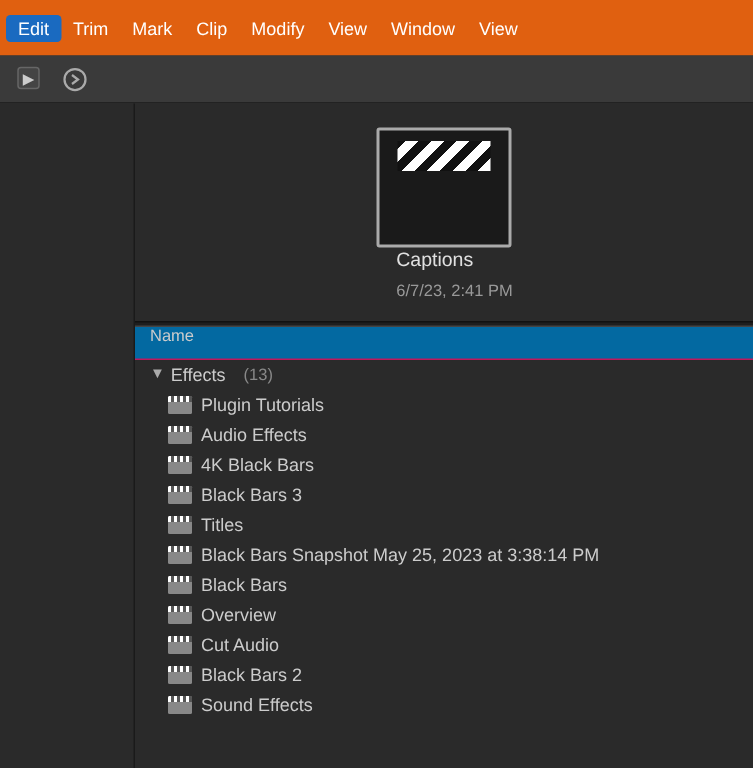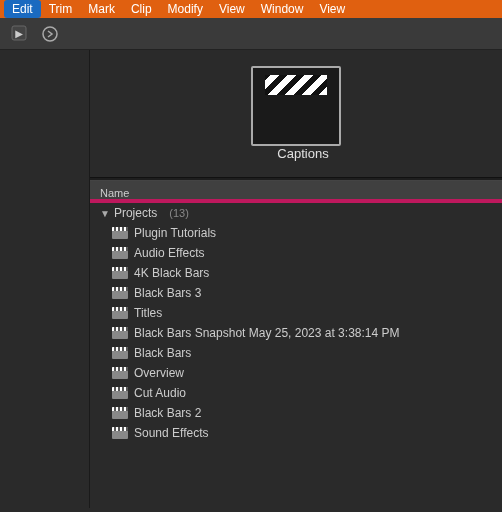--- a/index.html
+++ b/index.html
@@ -11,21 +11,21 @@
       font-size: 12px;
       color: #d0d0d0;
       overflow: hidden;
     }
 
     
     .menu-bar {
       display: flex;
       align-items: center;
       background: #e06010;
-      height: 18px;
+      height: 37px;
       padding: 0 4px;
     }
     .menu-item {
       padding: 2px 8px;
       color: #fff;
       font-size: 12px;
       cursor: pointer;
       border-radius: 3px;
     }
     .menu-item.active {
@@ -144,25 +144,25 @@
     }
 
     
     .project-panel {
       flex: 1;
       overflow-y: auto;
     }
 
     .column-header {
       display: flex;
-      align-items: flex-end;
-      background: #404040;
+      align-items: flex-start;
+      background: #0369a1;
       height: 22px;
       padding: 0 10px;
-      border-bottom: 4px solid #be185d;
+      border-bottom: 1px solid #be185d;
       font-size: 11px;
       color: #ccc;
     }
 
     .section-header {
       display: flex;
       align-items: center;
       padding: 3px 10px;
       color: #ccc;
       font-size: 12px;
@@ -257,33 +257,34 @@
   <div class="left-sidebar"></div>
 
   <div class="main-area">
 
     <div class="preview-panel">
       <div class="thumbnail">
         <div class="clapper-visual"></div>
       </div>
       <div class="preview-info">
         <div class="preview-title">Captions</div>
+        <div class="preview-meta">6/7/23, 2:41 PM</div>
       </div>
     </div>
 
     <div class="panel-divider"></div>
 
     <div class="column-header">
       <span>Name</span>
     </div>
 
     <div class="project-panel">
       <div class="section-header">
         <span class="arrow">▼</span>
-        <span>Projects</span>
+        <span>Effects</span>
         <span class="count">(13)</span>
       </div>
 
       <div class="project-item">
         <div class="project-icon"></div>
         <span>Plugin Tutorials</span>
       </div>
       <div class="project-item">
         <div class="project-icon"></div>
         <span>Audio Effects</span>

